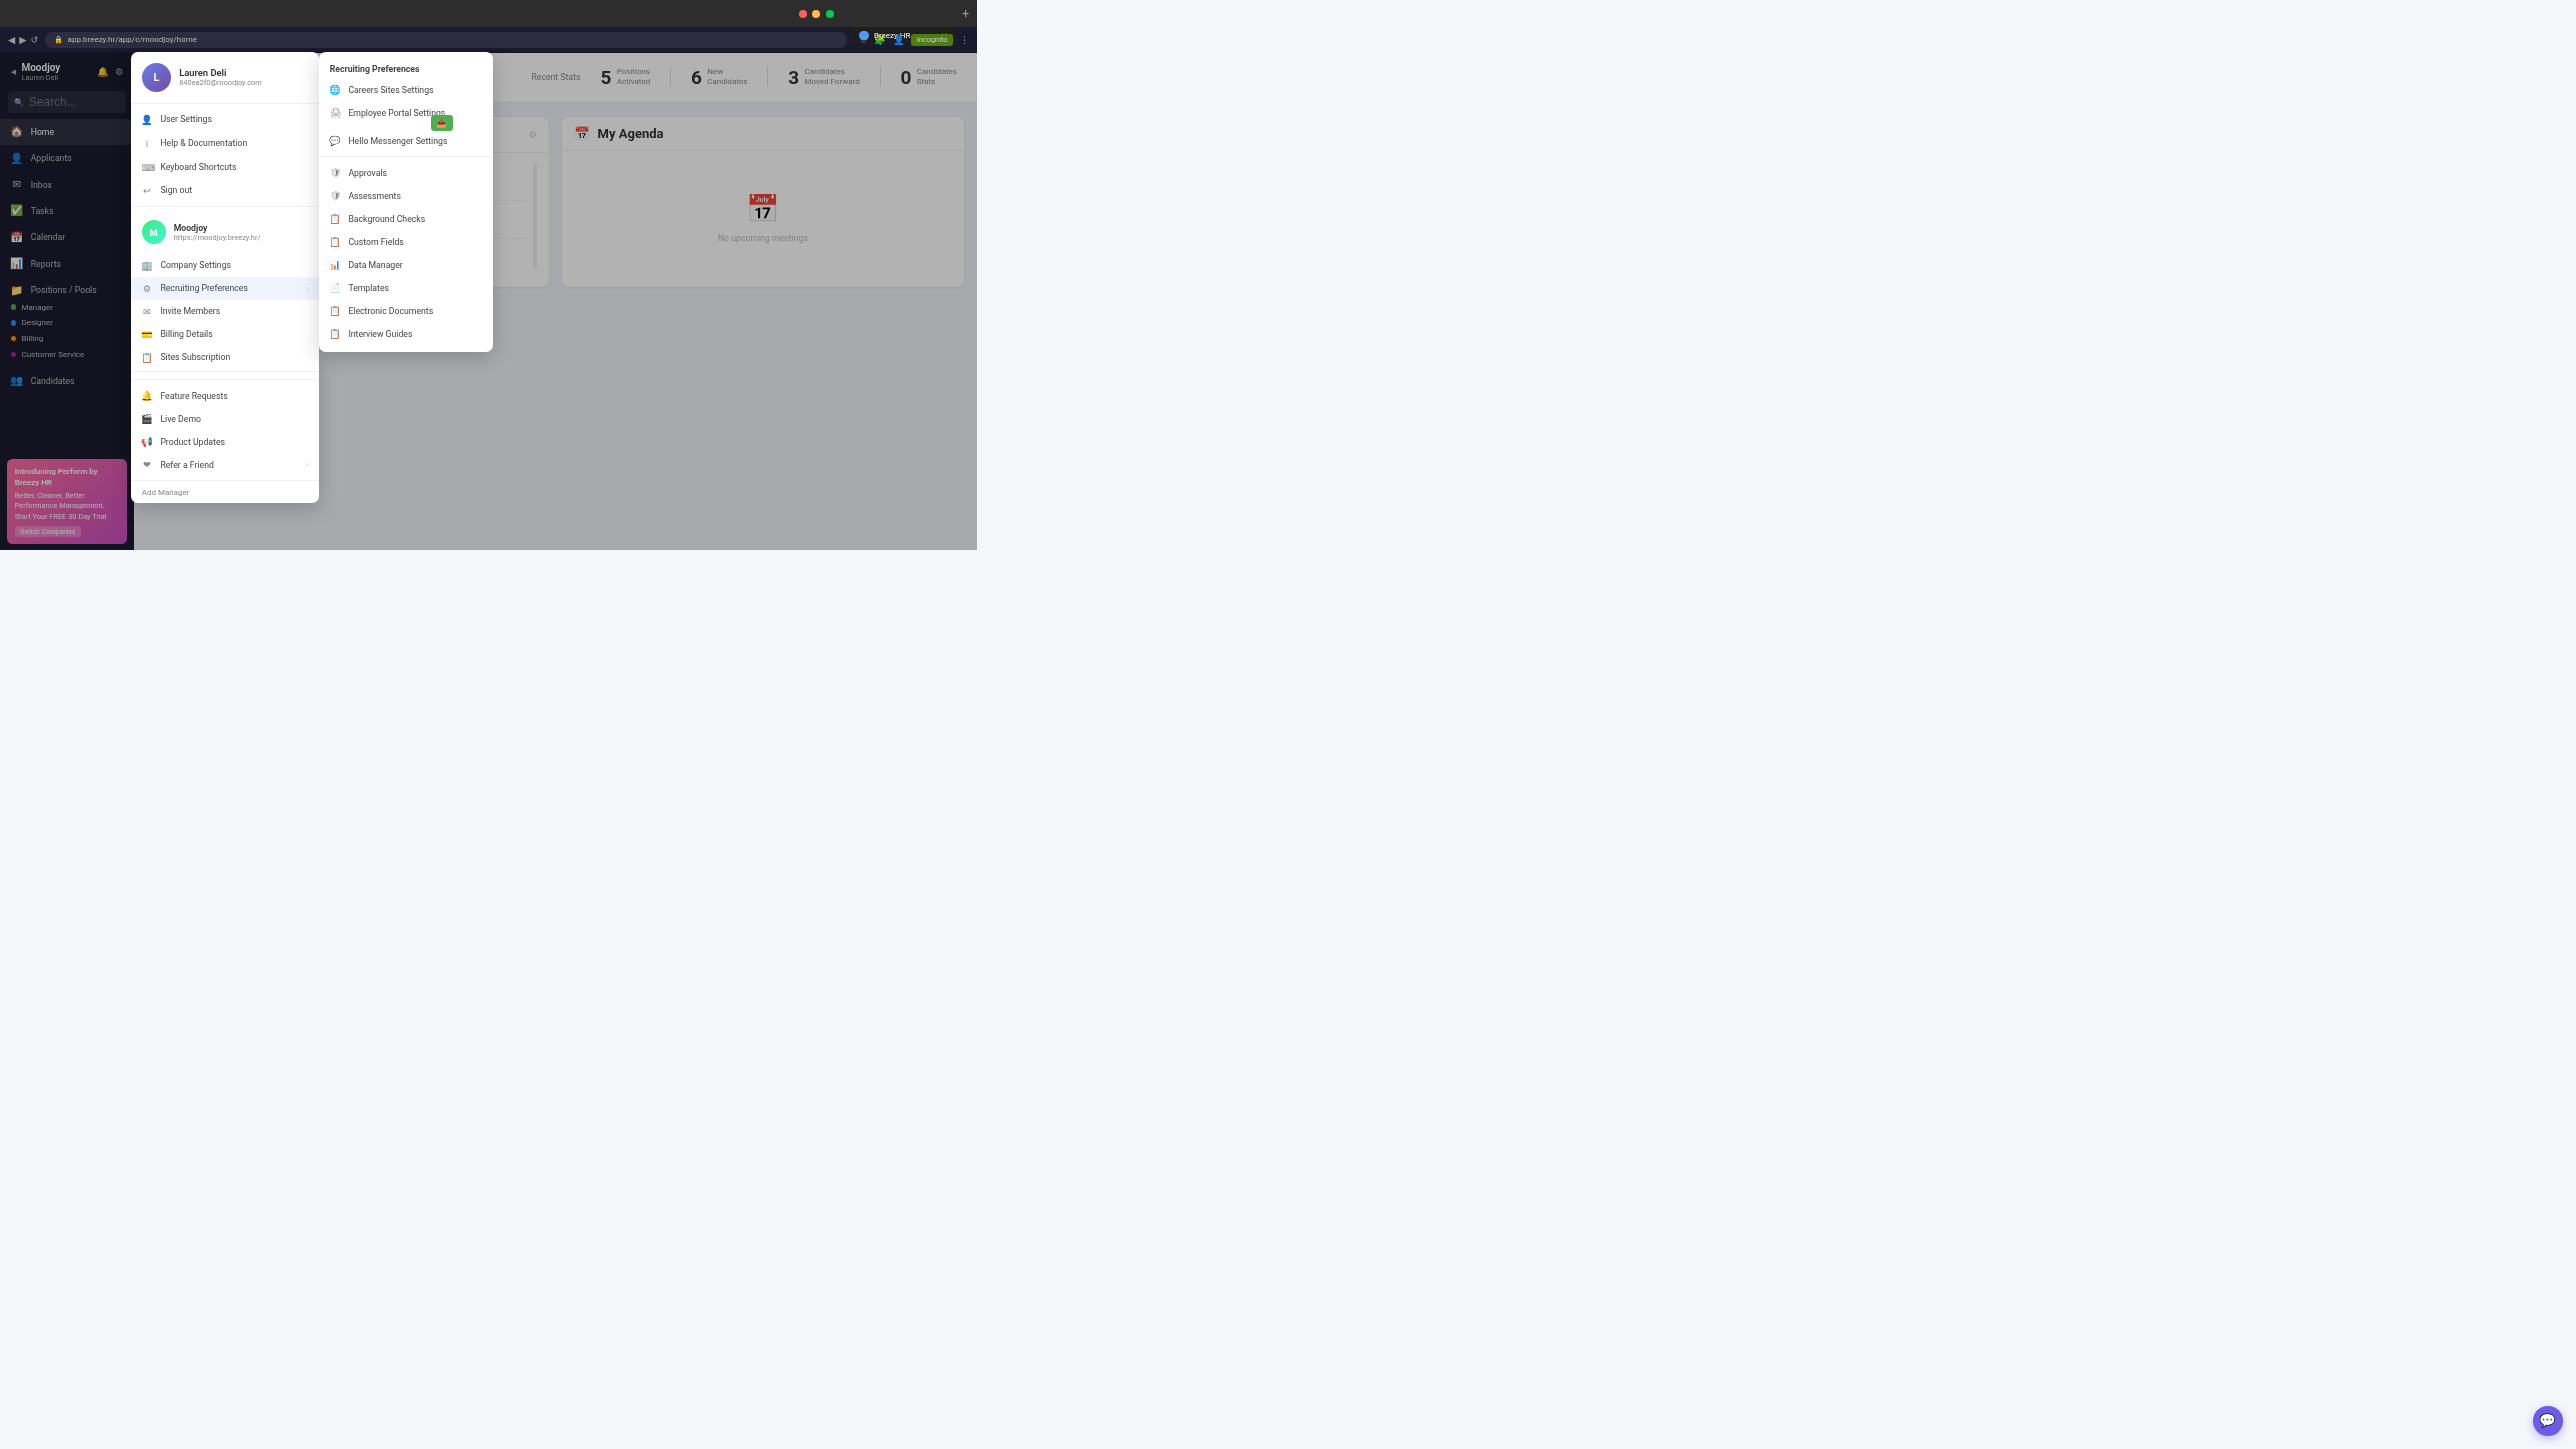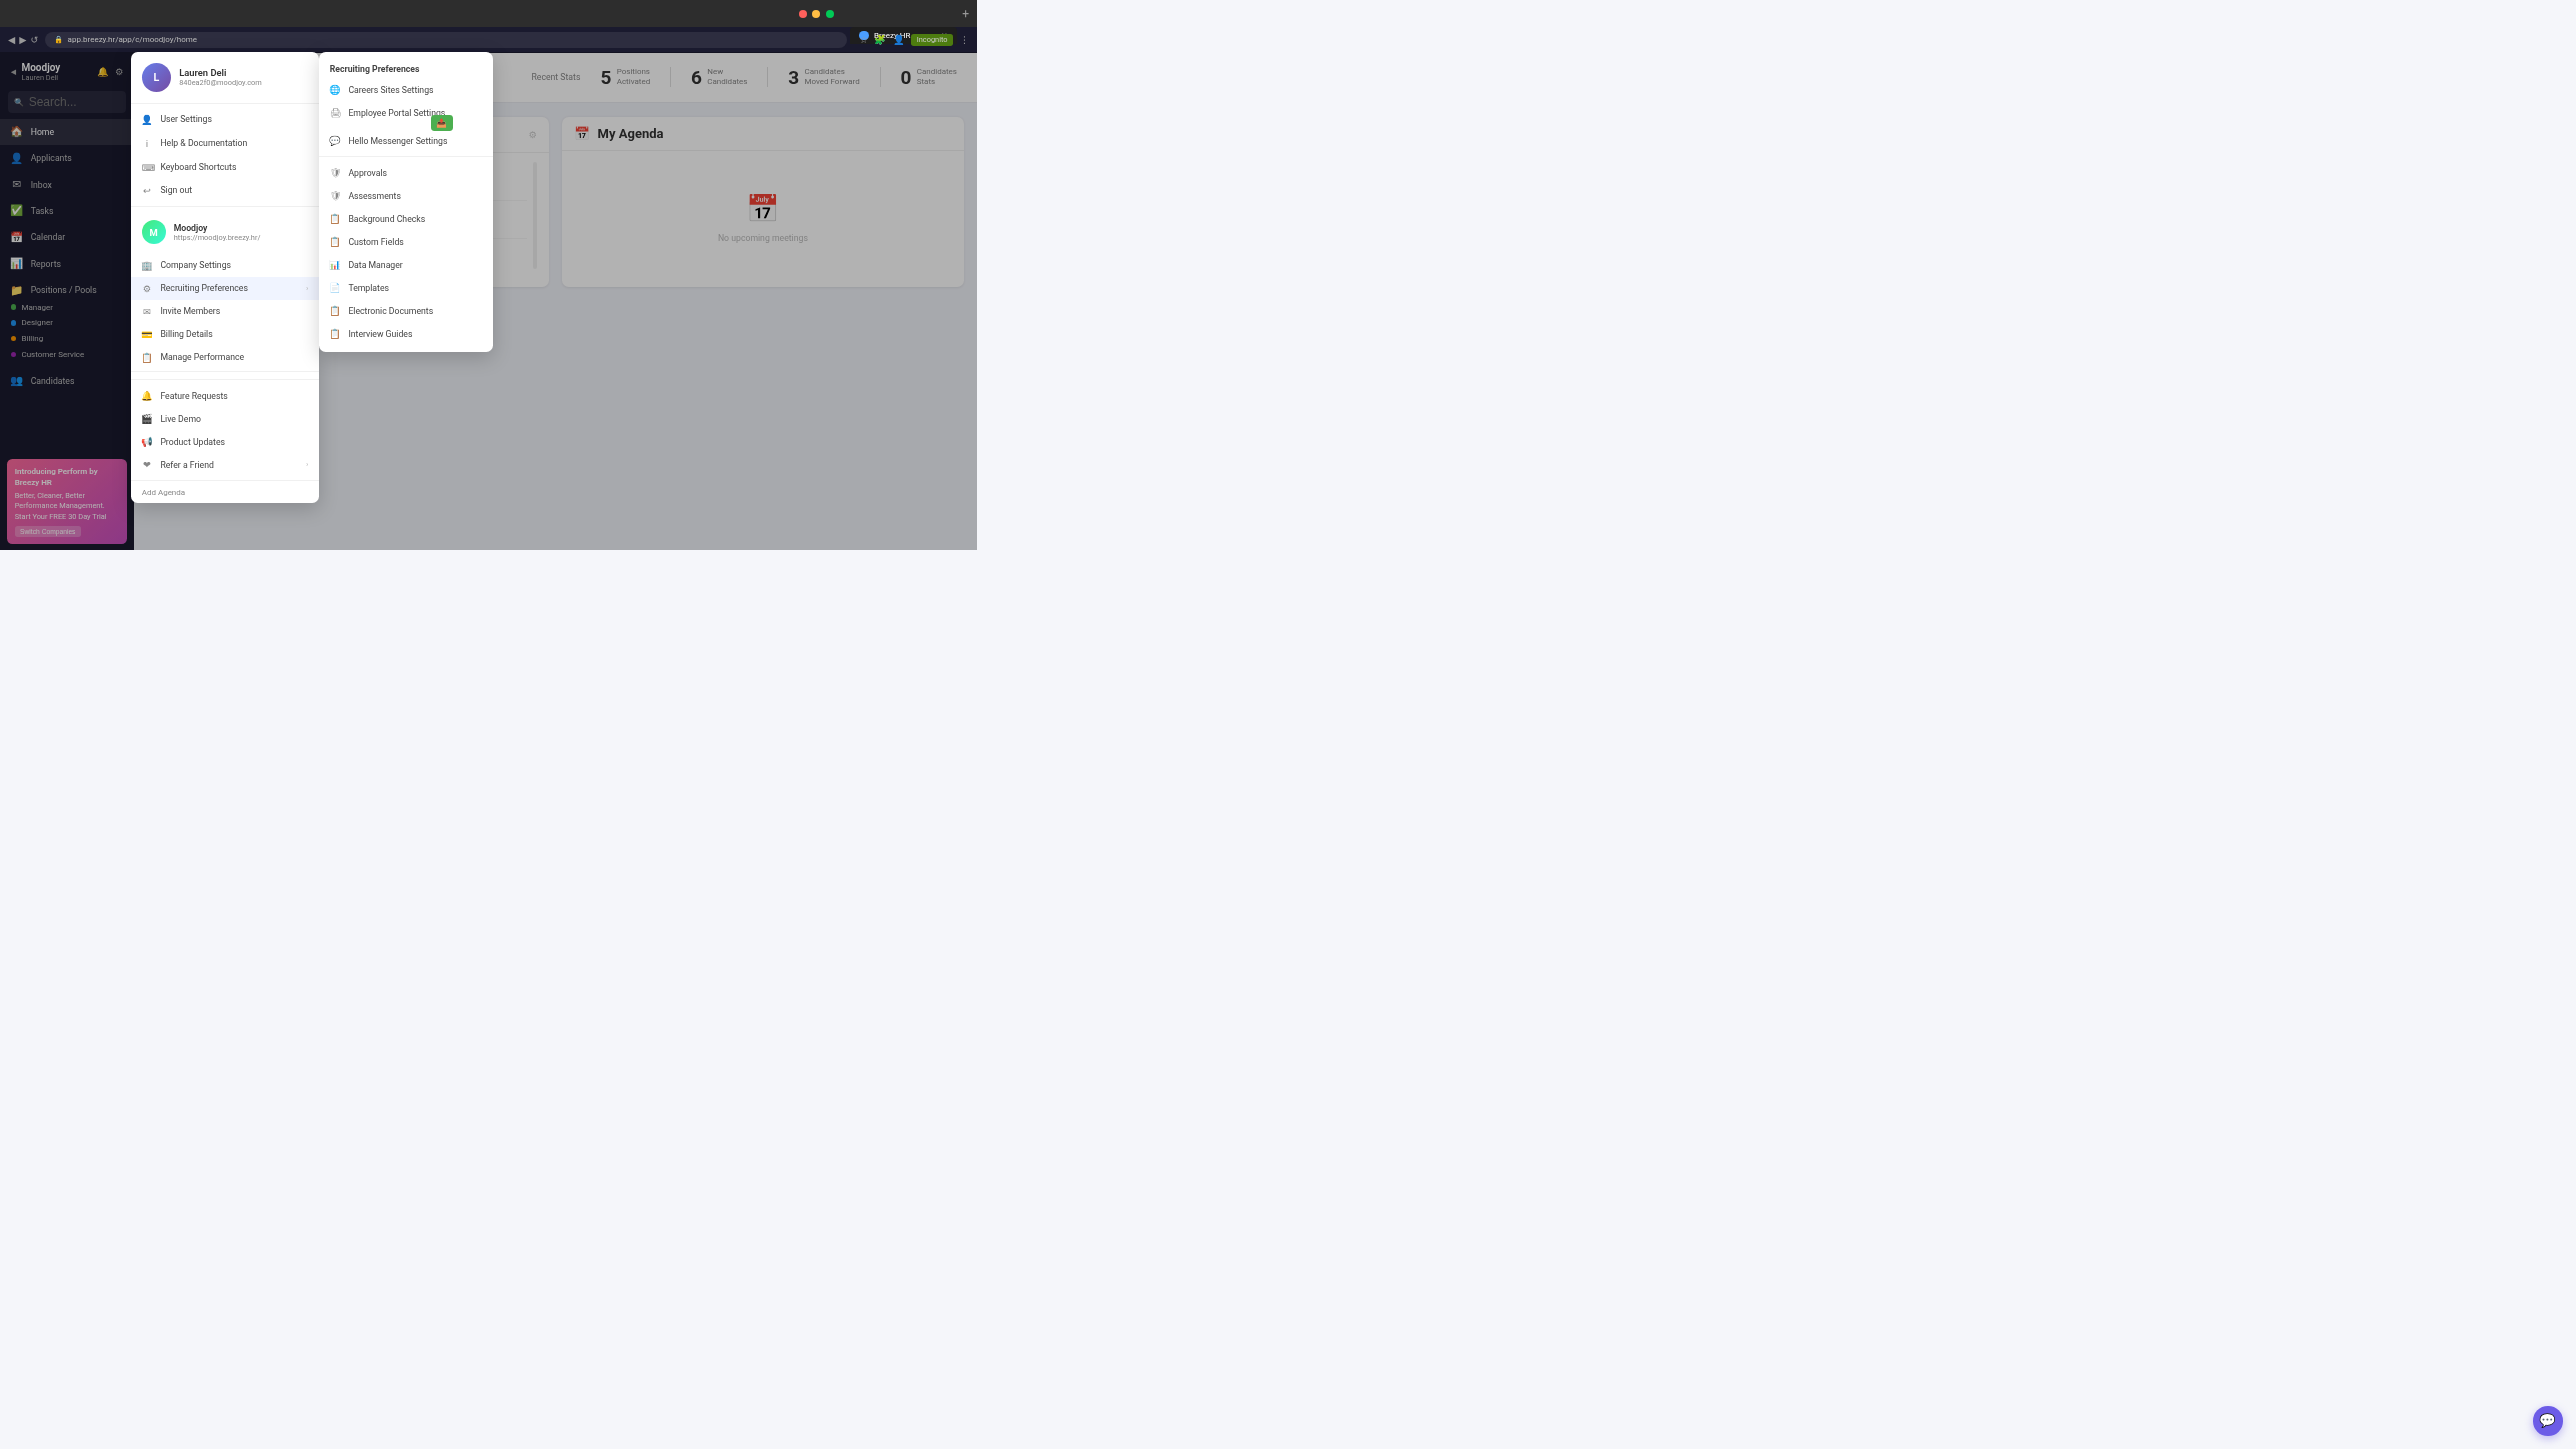--- a/index.html
+++ b/index.html
@@ -748,21 +748,21 @@
       <div class="dropdown-item">
         <span class="di-icon">✉</span>
         <span>Invite Members</span>
       </div>
       <div class="dropdown-item">
         <span class="di-icon">💳</span>
         <span>Billing Details</span>
       </div>
       <div class="dropdown-item">
         <span class="di-icon">📋</span>
-        <span>Manage Performance</span>
+        <span>Sites Subscription</span>
       </div>
     </div>
   </div>
 
   <div class="feature-items">
     <div class="dropdown-item">
       <span class="di-icon">🔔</span>
       <span>Feature Requests</span>
     </div>
     <div class="dropdown-item">
@@ -773,21 +773,21 @@
       <span class="di-icon">📢</span>
       <span>Product Updates</span>
     </div>
     <div class="dropdown-item">
       <span class="di-icon">❤</span>
       <span>Refer a Friend</span>
       <span class="chevron-right">›</span>
     </div>
   </div>
 
-  <div class="add-company">Add Agenda</div>
+  <div class="add-company">Add Manager</div>
 </div>
 
 <div class="recruiting-submenu">
   <div class="submenu-title">Recruiting Preferences</div>
   <div class="submenu-item">
     <span class="sub-icon">🌐</span>
     <span>Careers Sites Settings</span>
   </div>
   <div class="submenu-item">
     <span class="sub-icon">🖨</span>

